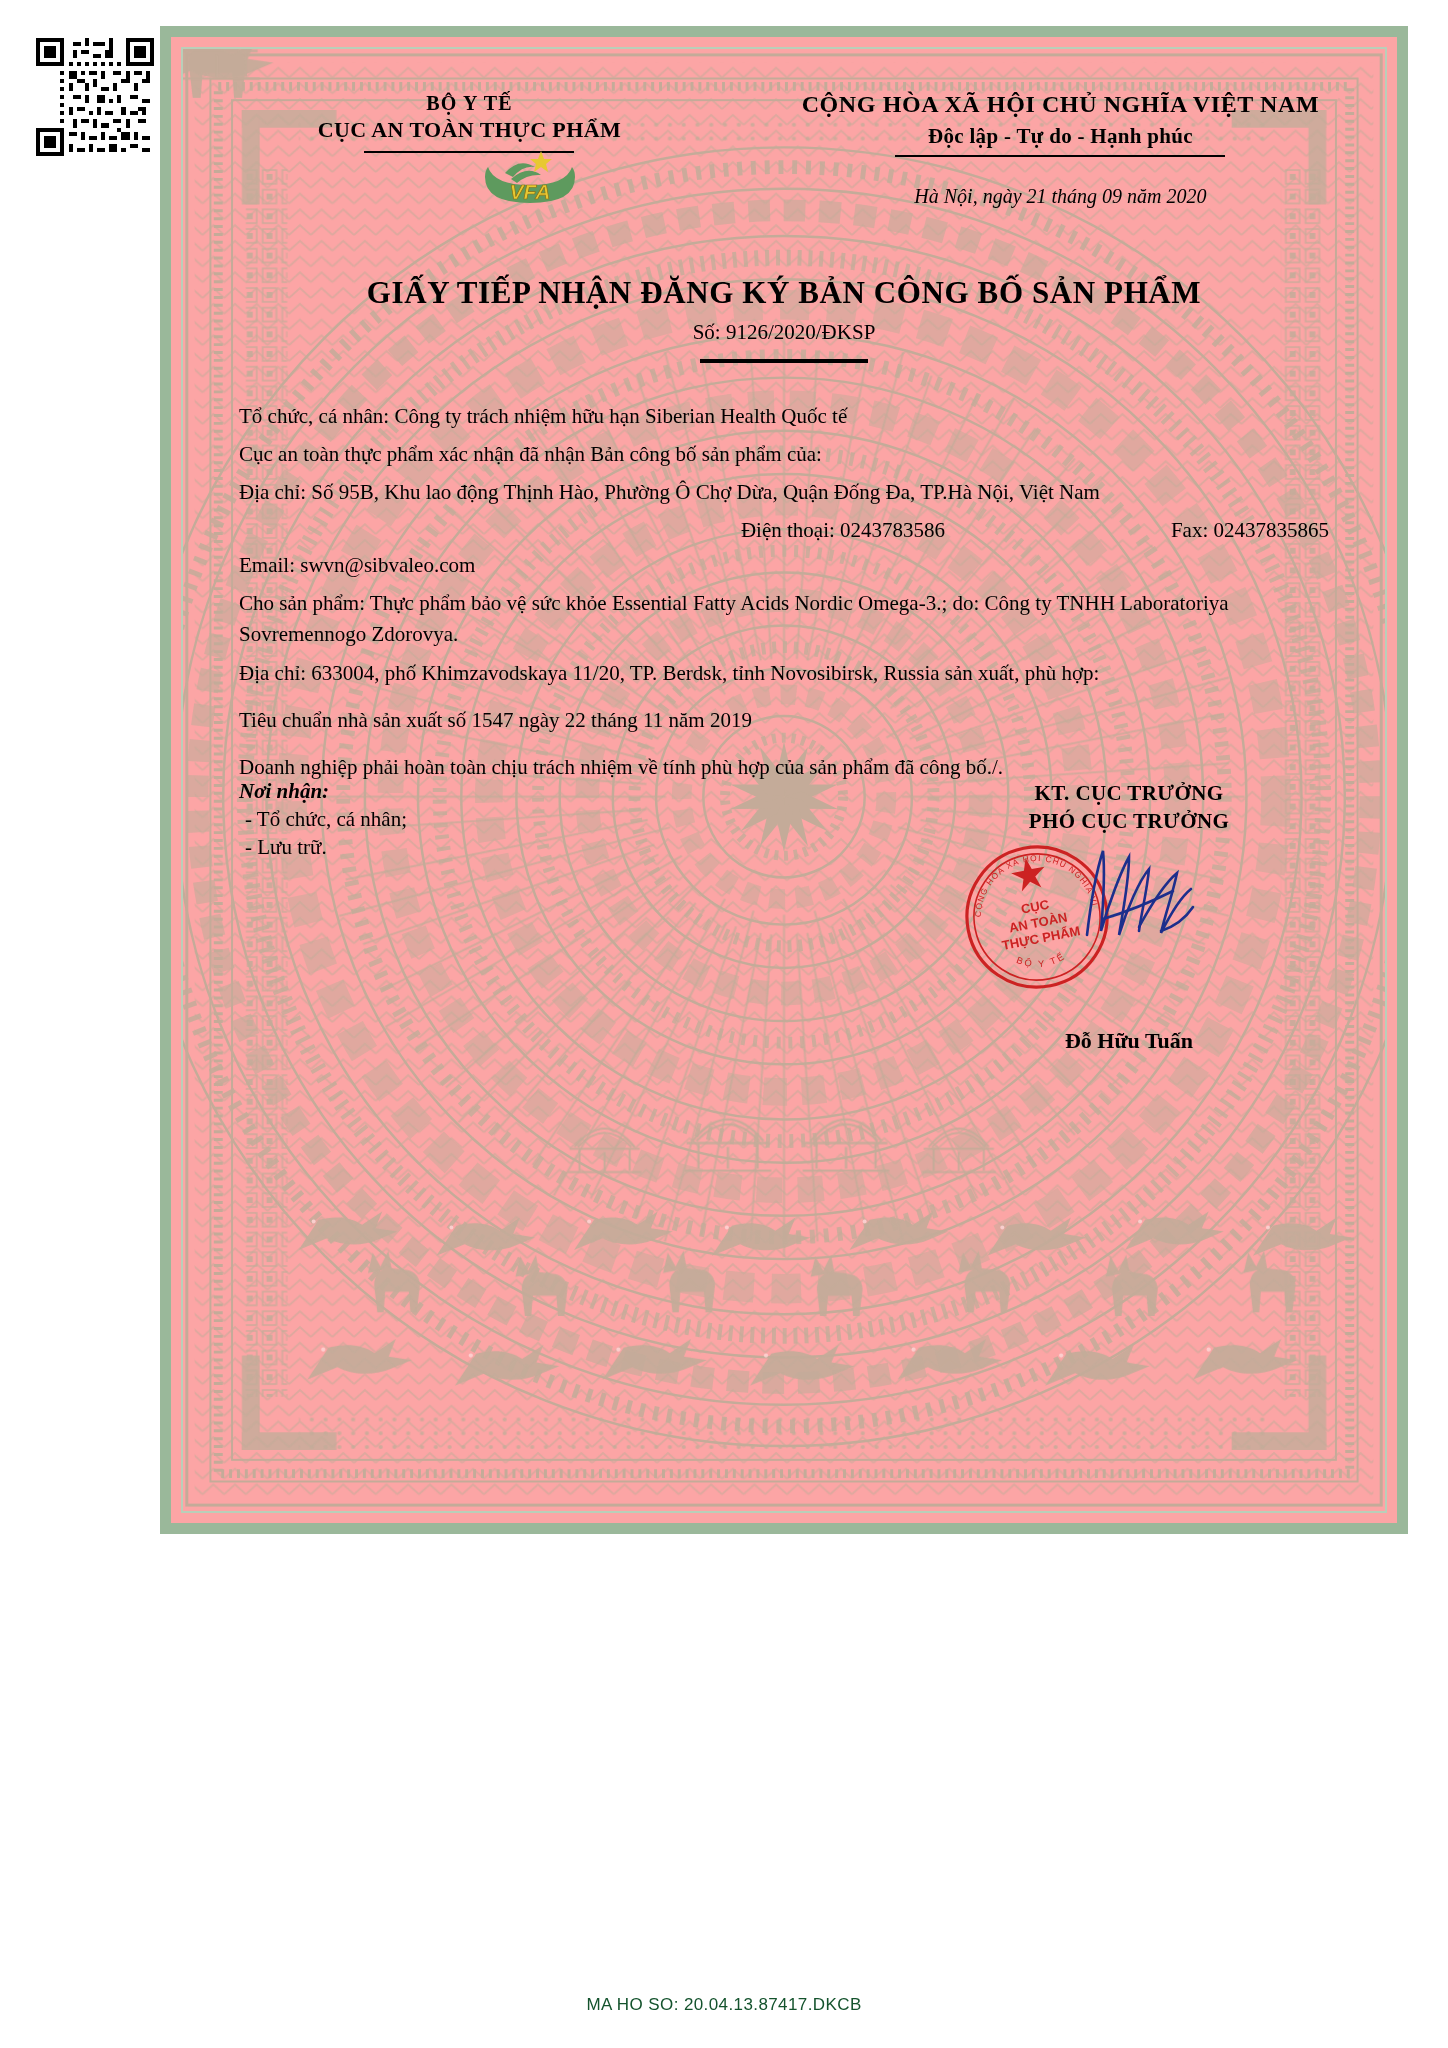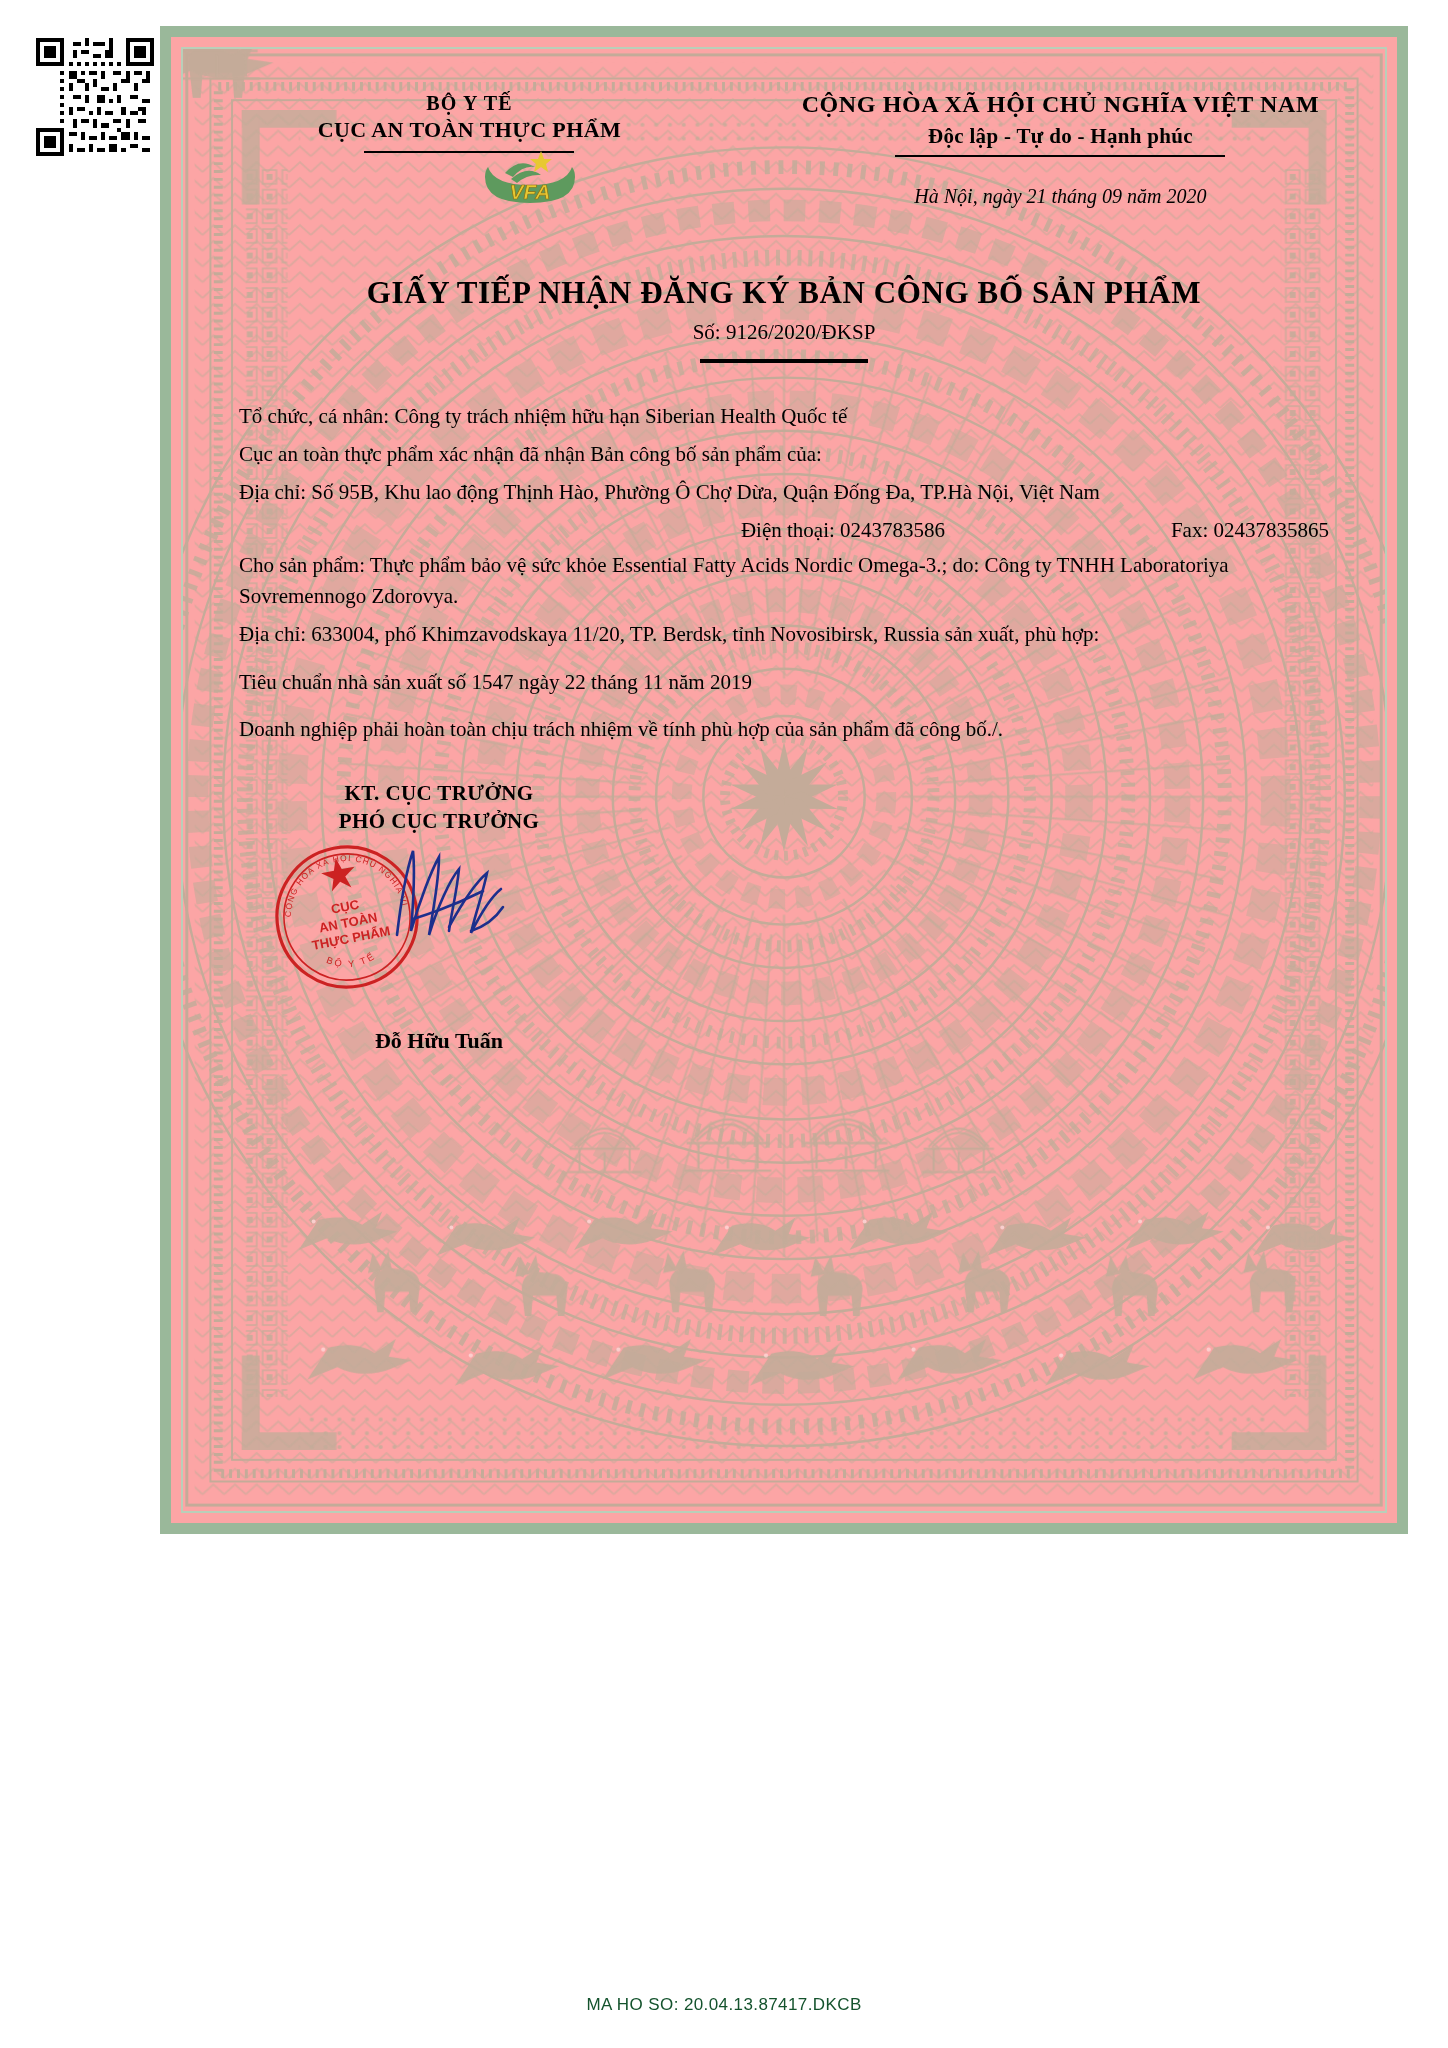--- a/index.html
+++ b/index.html
@@ -584,27 +584,33 @@
       </div>
 
       <div class="body-block">
         <div class="para">Tổ chức, cá nhân: Công ty trách nhiệm hữu hạn Siberian Health Quốc tế</div>
         <div class="para">Cục an toàn thực phẩm xác nhận đã nhận Bản công bố sản phẩm của:</div>
         <div class="para">Địa chỉ: Số 95B, Khu lao động Thịnh Hào, Phường Ô Chợ Dừa, Quận Đống Đa, TP.Hà Nội, Việt Nam</div>
         <div class="contact-row">
           <div class="contact-phone">Điện thoại: 0243783586</div>
           <div>Fax: 02437835865</div>
         </div>
+        <div class="para">Email: swvn@sibvaleo.com</div>
         <div class="para">Cho sản phẩm: Thực phẩm bảo vệ sức khỏe Essential Fatty Acids Nordic Omega-3.; do: Công ty TNHH Laboratoriya Sovremennogo Zdorovya.</div>
         <div class="para">Địa chỉ: 633004, phố Khimzavodskaya 11/20, TP. Berdsk, tỉnh Novosibirsk, Russia sản xuất, phù hợp:</div>
         <div class="para gap">Tiêu chuẩn nhà sản xuất số 1547 ngày 22 tháng 11 năm 2019</div>
         <div class="para gap">Doanh nghiệp phải hoàn toàn chịu trách nhiệm về tính phù hợp của sản phẩm đã công bố./.</div>
       </div>
 
       <div class="sig-area">
+        <div class="recipients">
+          <div class="recip-title">Nơi nhận:</div>
+          <div class="recip-item">- Tổ chức, cá nhân;</div>
+          <div class="recip-item">- Lưu trữ.</div>
+        </div>
 
         <div class="signer">
           <div class="signer-role">KT. CỤC TRƯỞNG</div>
           <div class="signer-role">PHÓ CỤC TRƯỞNG</div>
 
           <div class="seal">
             <svg viewBox="0 0 152 152" width="152" height="152">
               <defs>
                 <path id="sealTop" d="M20,76 a56,56 0 0,1 112,0" fill="none"></path>
                 <path id="sealBot" d="M26,76 a50,50 0 0,0 100,0" fill="none"></path>

